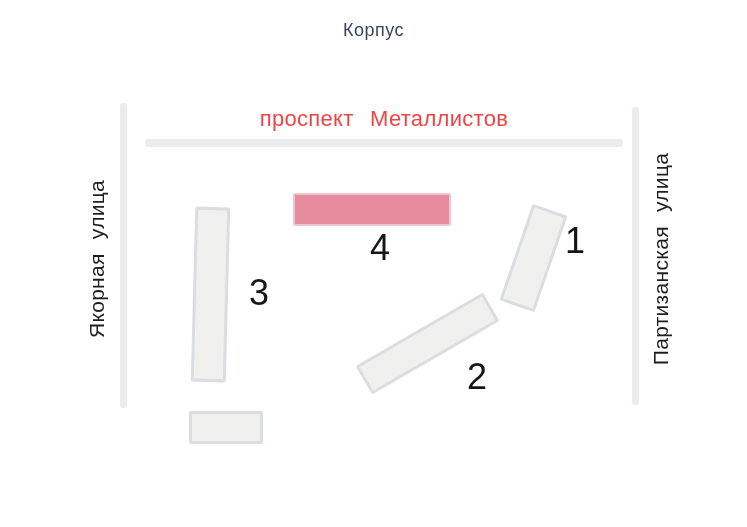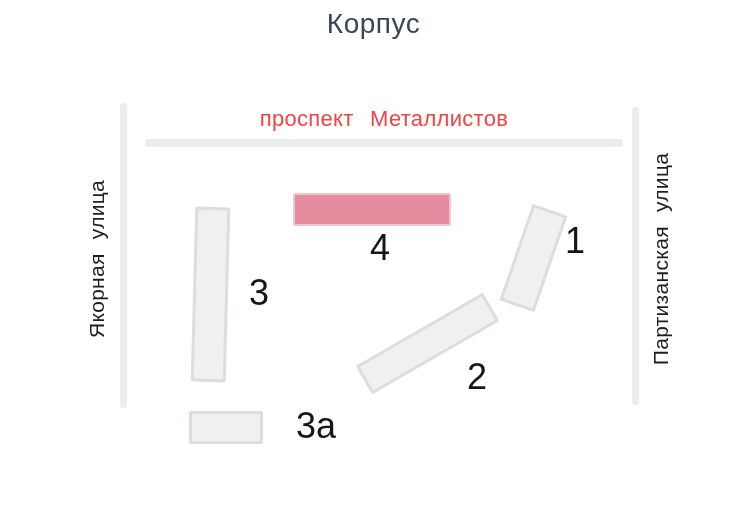--- a/index.html
+++ b/index.html
@@ -4,23 +4,23 @@
 <style>
   html,body{margin:0;padding:0;background:#ffffff;}
   .stage{
     position:relative;
     width:747px;height:527px;
     background:#ffffff;
     font-family:"Liberation Sans", sans-serif;
     overflow:hidden;
   }
   .title{
-    position:absolute;top:8px;left:0;width:747px;
+    position:absolute;top:20px;left:0;width:747px;
     text-align:center;
-    font-size:28px;color:#3a4657;letter-spacing:.5px;
+    font-size:18px;color:#3a4657;letter-spacing:.5px;
   }
   .street-top-label{
     position:absolute;top:106px;left:145px;width:478px;
     text-align:center;font-size:22px;color:#ef4444;
     word-spacing:10px;letter-spacing:.3px;
   }
   .road{position:absolute;background:#e9edf0;border-radius:3px;}
   .road-top{left:145px;top:139px;width:478px;height:8px;}
   .road-left{left:120px;top:103px;width:7px;height:305px;}
   .road-right{left:632px;top:107px;width:7px;height:298px;}
@@ -74,16 +74,15 @@
 
   <div class="bld b1"></div>
   <div class="bld b2"></div>
   <div class="bld b3"></div>
   <div class="bld b3a"></div>
   <div class="bld b4 selected"></div>
 
   <div class="bld-label l1">1</div>
   <div class="bld-label l2">2</div>
   <div class="bld-label l3">3</div>
-  <div class="bld-label l3a">3а</div>
   <div class="bld-label l4">4</div>
 
 </div>
 
 </body></html>

